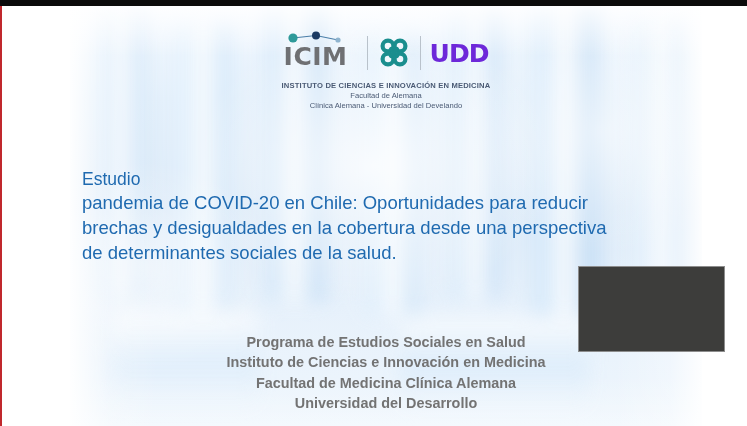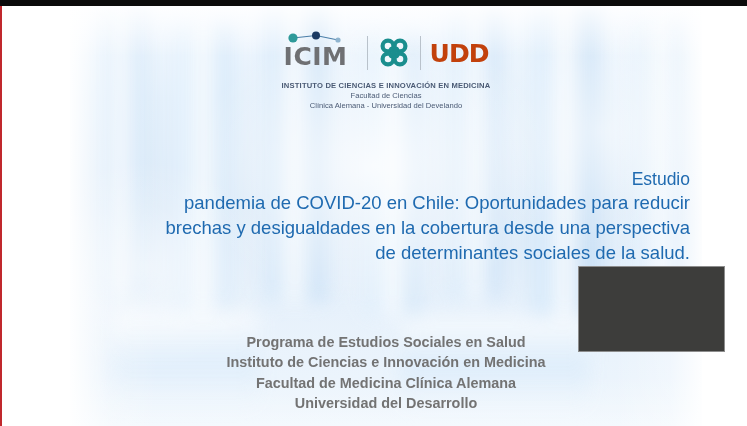--- a/index.html
+++ b/index.html
@@ -121,41 +121,41 @@
     font-family: "DejaVu Sans", sans-serif;
   }
   .divider-bar {
     width: 1px;
     height: 34px;
     background: #b9c2cb;
   }
   #udd-word {
     font-size: 25px;
     font-weight: 700;
-    color: #c2410c;
+    color: #6d28d9;
     letter-spacing: -1px;
     line-height: 1;
     font-family: "DejaVu Sans", sans-serif;
   }
   #inst-lines {
     margin-top: 5px;
     color: #4a5a74;
     line-height: 1.32;
   }
   #inst-l1 { font-size: 7.6px; font-weight: 700; letter-spacing: .18px; }
   #inst-l2 { font-size: 7.6px; }
   #inst-l3 { font-size: 7.6px; }
 
   
   #title-block {
     position: absolute;
     left: 12px;
     top: 162px;
     width: 608px;
-    text-align: right;
+    text-align: left;
     color: #1f6ab0;
   }
   #eyebrow {
     font-size: 17.5px;
     line-height: 1.28;
     margin-bottom: 1px;
   }
   .title-line {
     font-size: 18.5px;
     line-height: 1.34;
@@ -254,21 +254,21 @@
           </g>
         </svg>
 
         <div class="divider-bar"></div>
 
         <div id="udd-word">UDD</div>
       </div>
 
       <div id="inst-lines">
         <div id="inst-l1">INSTITUTO DE CIENCIAS E INNOVACIÓN EN MEDICINA</div>
-        <div id="inst-l2">Facultad de Ciencias</div>
+        <div id="inst-l2">Facultad de Alemana</div>
         <div id="inst-l3">Clínica Alemana - Universidad del Develando</div>
       </div>
     </div>
 
     <div id="title-block">
       <div id="eyebrow">Estudio</div>
       <div class="title-line">pandemia de COVID-20 en Chile: Oportunidades para reducir</div>
       <div class="title-line">brechas y desigualdades en la cobertura desde una perspectiva</div>
       <div class="title-line">de determinantes sociales de la salud.</div>
     </div>

